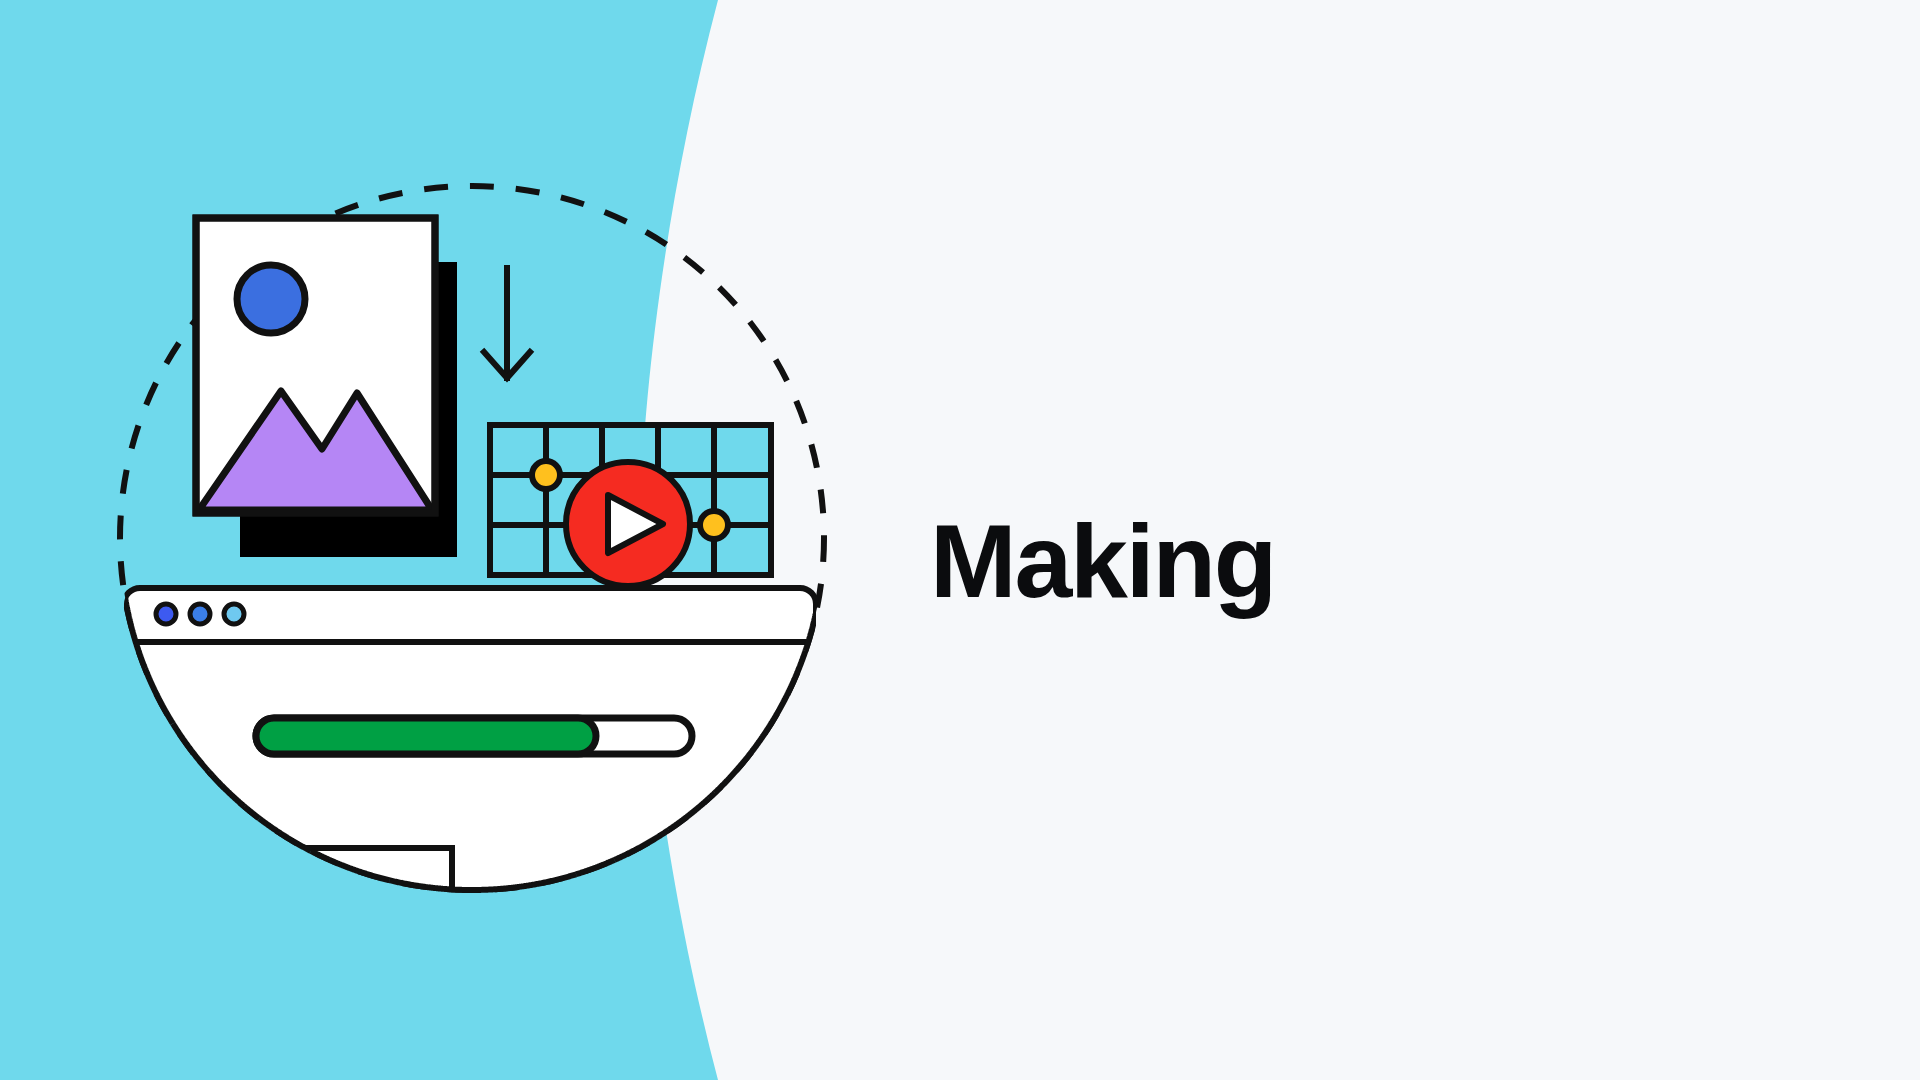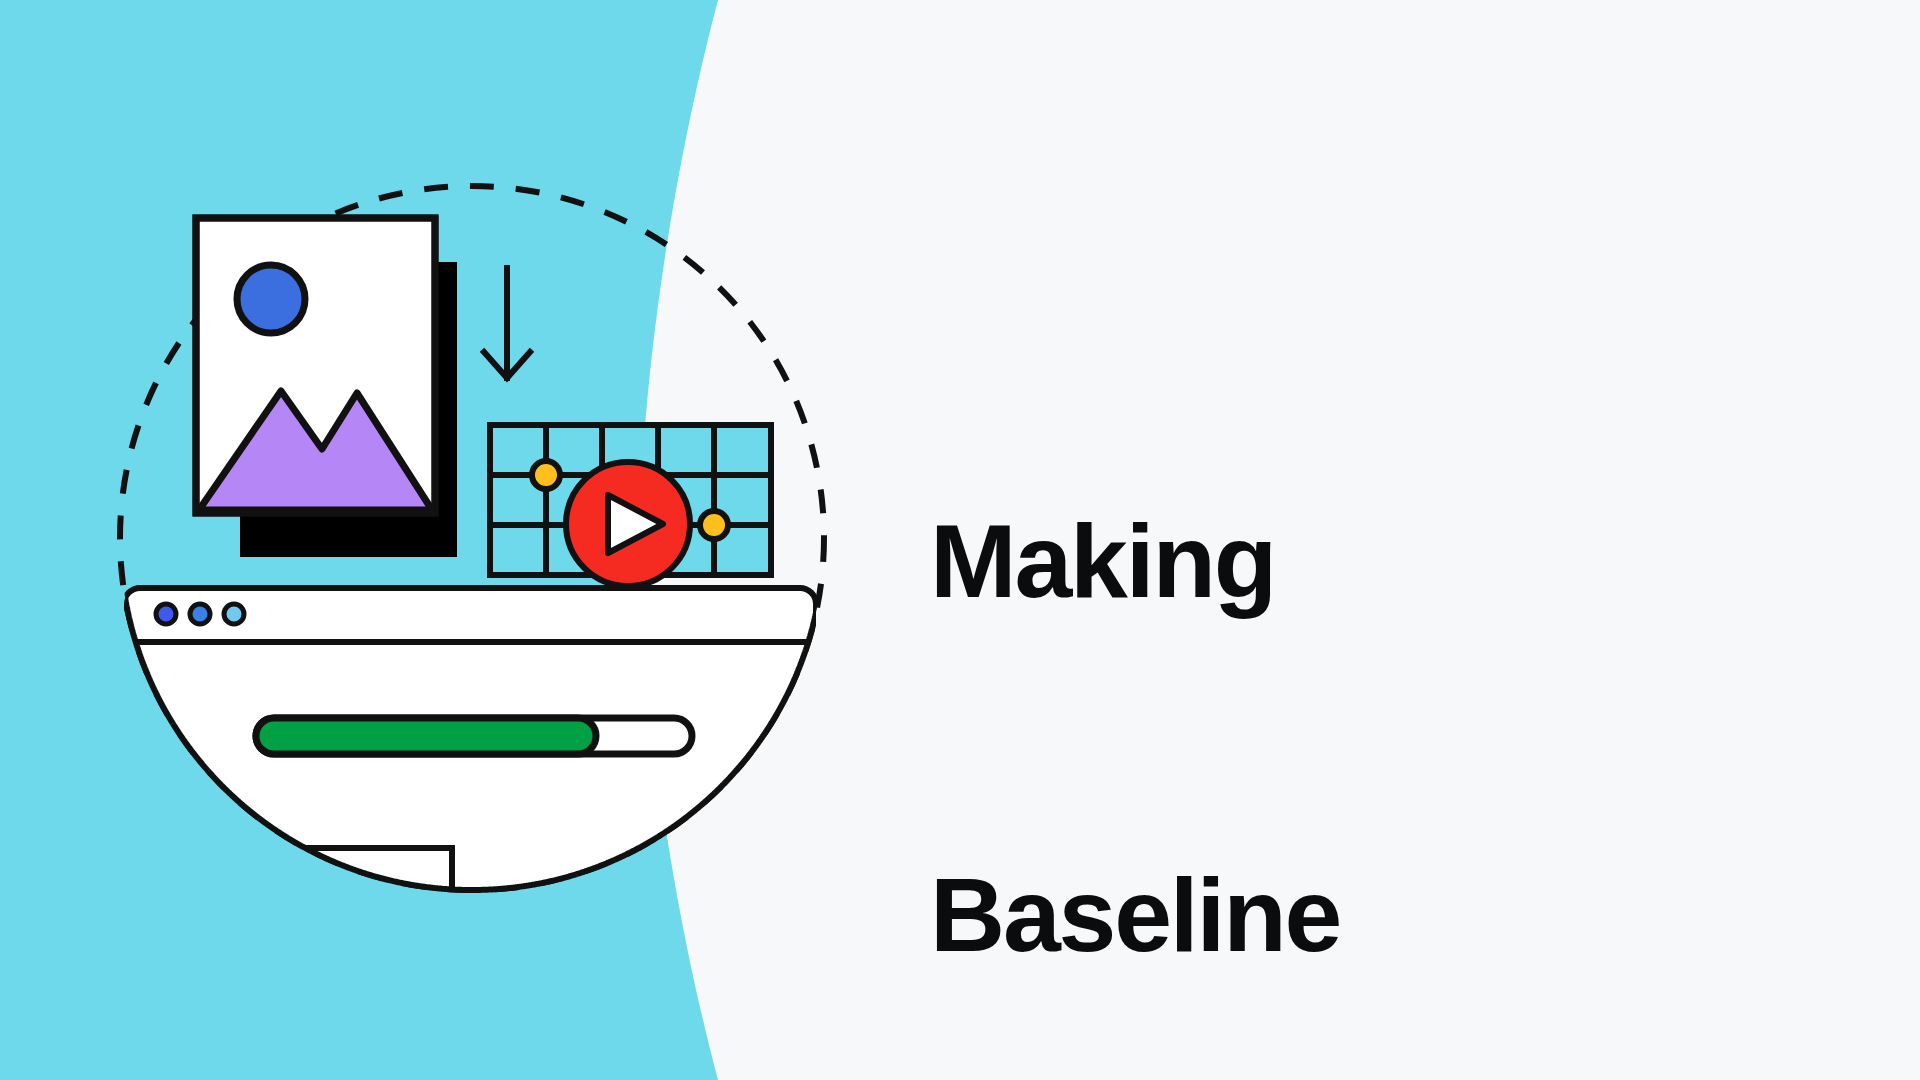--- a/index.html
+++ b/index.html
@@ -114,19 +114,18 @@
         <rect x="272" y="848" width="180" height="96" fill="#FFFFFF" stroke="#111111" stroke-width="6"></rect>
         <rect x="482" y="906" width="180" height="96" fill="#FFFFFF" stroke="#111111" stroke-width="6"></rect>
       </g>
     </g>
 
     <circle cx="472" cy="538" r="352" fill="none" stroke="#111111" stroke-width="6" stroke-dasharray="1 0" clip-path="url(#winClip)"></circle>
   </svg>
 
   <h1 id="headline">
     <span class="ln">Making</span>
-    <span class="ln">Baseline</span>
     
     
     
   </h1>
 
 </div>
 
 </body></html>

